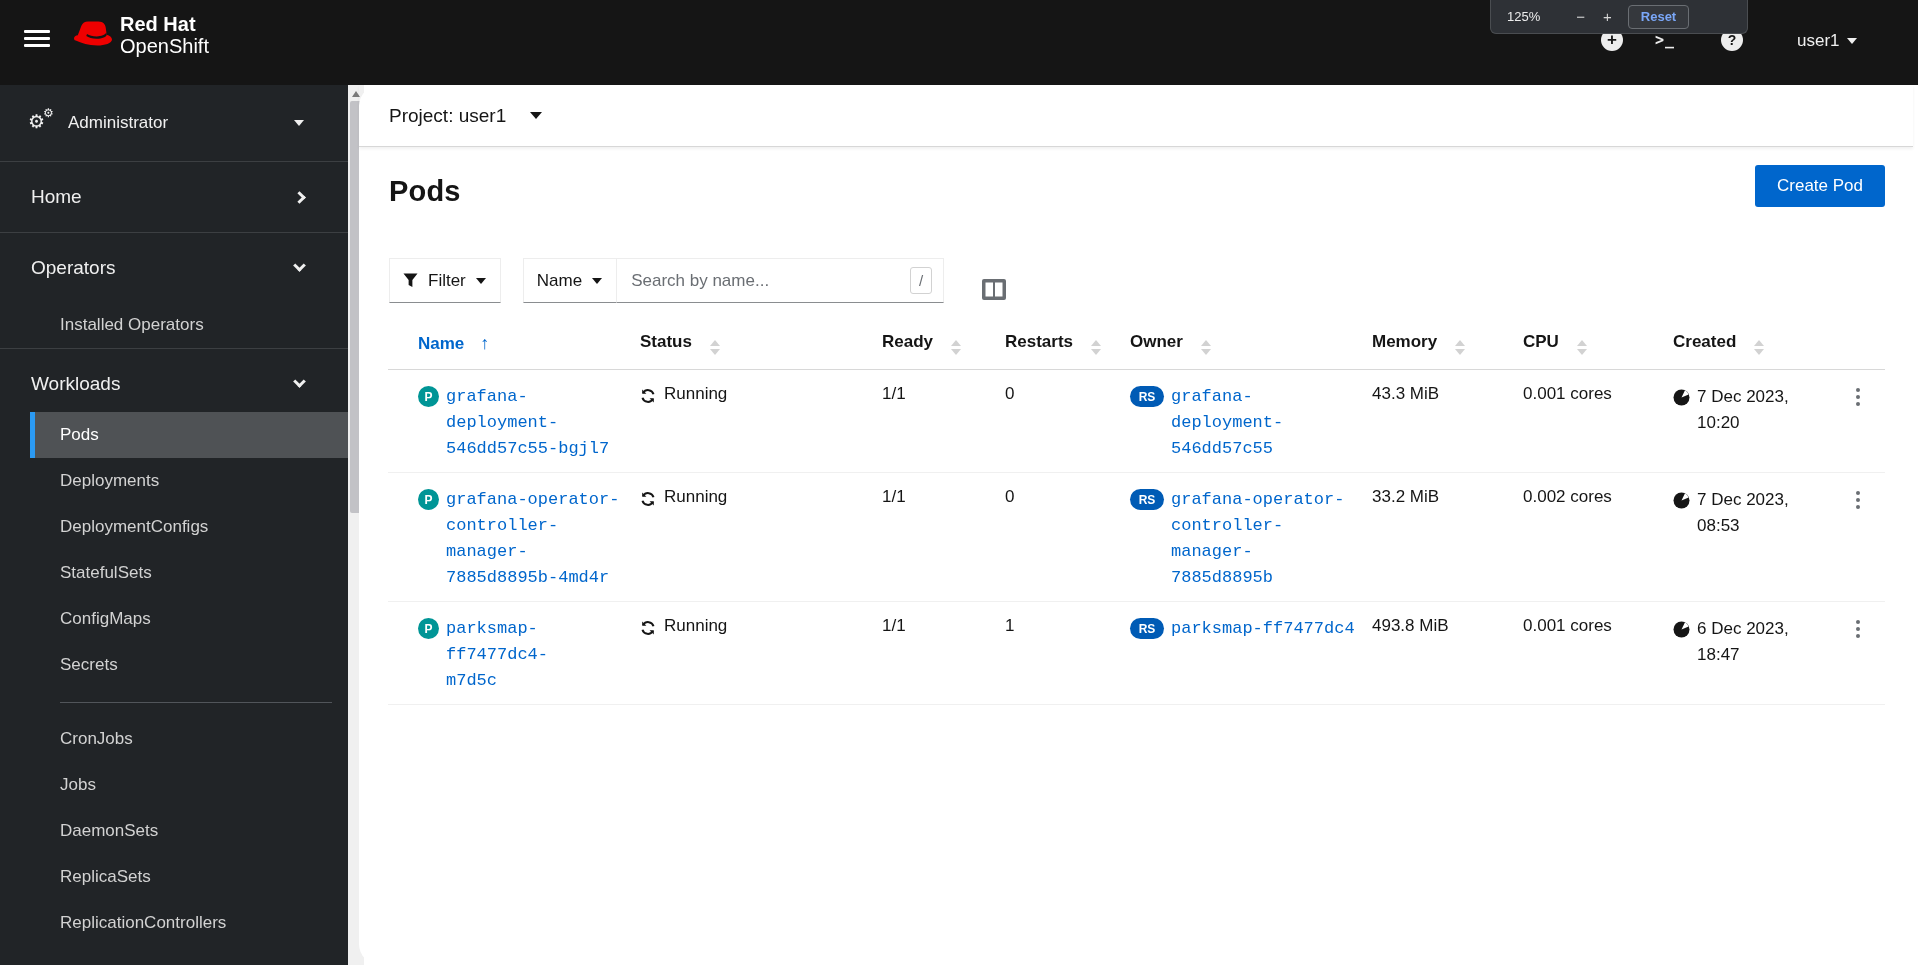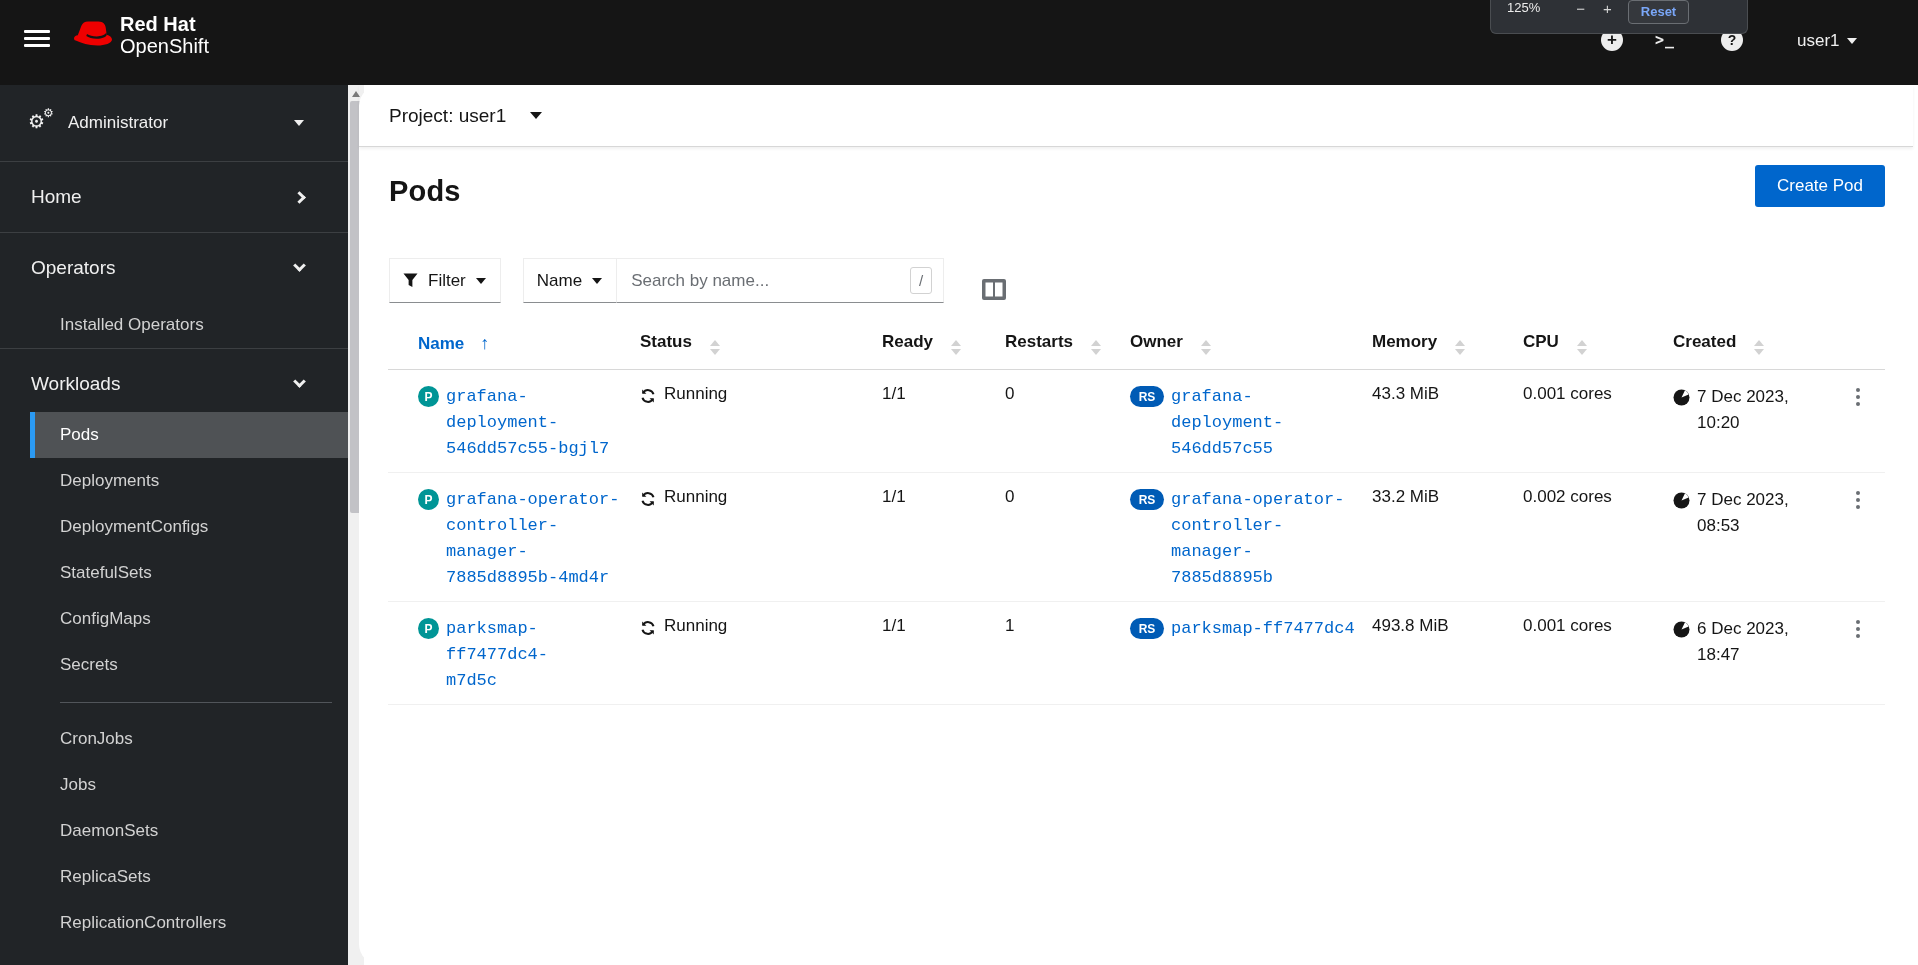--- a/index.html
+++ b/index.html
@@ -16,21 +16,21 @@
   .brand-text .b1 { font-weight:700; }
   .brand-text .b2 { font-weight:400; }
   .mh-icon { position:absolute; top:29px; width:22px; height:22px; border-radius:50%; background:#ededed; color:#151515; font-weight:700; display:flex; align-items:center; justify-content:center; cursor:pointer; }
   .mh-icon.plus { left:1601px; font-size:17px; }
   .mh-icon.help { left:1721px; font-size:14px; }
   .mh-term { position:absolute; left:1655px; top:31px; color:#ededed; font-family:"DejaVu Sans Mono", monospace; font-size:15px; font-weight:700; letter-spacing:1px; cursor:pointer; }
   .user-menu { position:absolute; left:1797px; top:31px; color:#f0f0f0; font-size:17px; display:flex; align-items:center; gap:7px; cursor:pointer; }
   .caret-down-w { width:0; height:0; border-left:5px solid transparent; border-right:5px solid transparent; border-top:6px solid #f0f0f0; }
 
   
-  .zoom-popup { position:absolute; left:1490px; top:0; width:258px; height:34px; background:#2e3136; border:1px solid #4a4d51; border-top:none; border-radius:0 0 6px 6px; z-index:9; display:flex; align-items:flex-start; color:#ececec; font-size:13px; }
+  .zoom-popup { position:absolute; left:1490px; top:0; width:258px; height:34px; background:#2e3136; border:1px solid #4a4d51; border-top:none; border-radius:0 0 6px 6px; z-index:9; display:flex; align-items:center; color:#ececec; font-size:13px; }
   .zoom-popup .lvl { margin-left:16px; }
   .zoom-popup .zbtn { background:none; border:none; color:#d5d5d5; font-size:15px; cursor:pointer; }
   .zoom-popup .minus { margin-left:36px; }
   .zoom-popup .plus { margin-left:18px; }
   .zoom-popup .reset { margin-left:16px; padding:3px 12px 4px; border:1px solid #6a6e73; border-radius:4px; background:#35383d; color:#7aa7f8; font-size:13px; font-weight:700; cursor:pointer; }
 
   
   .sidebar { position:absolute; top:85px; left:0; width:348px; height:880px; background:#212427; color:#f0f0f0; overflow:hidden; }
   .perspective { height:77px; border-bottom:1px solid #3c3f42; display:flex; align-items:center; padding:0 44px 0 28px; cursor:pointer; }
   .gears { position:relative; width:30px; height:22px; margin-right:10px; }

